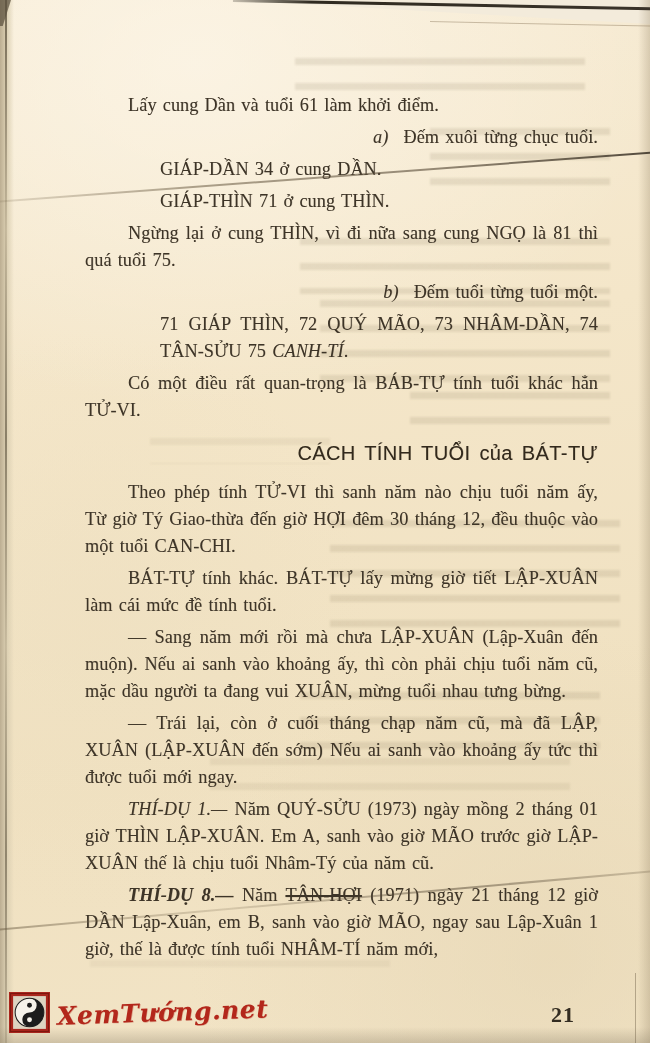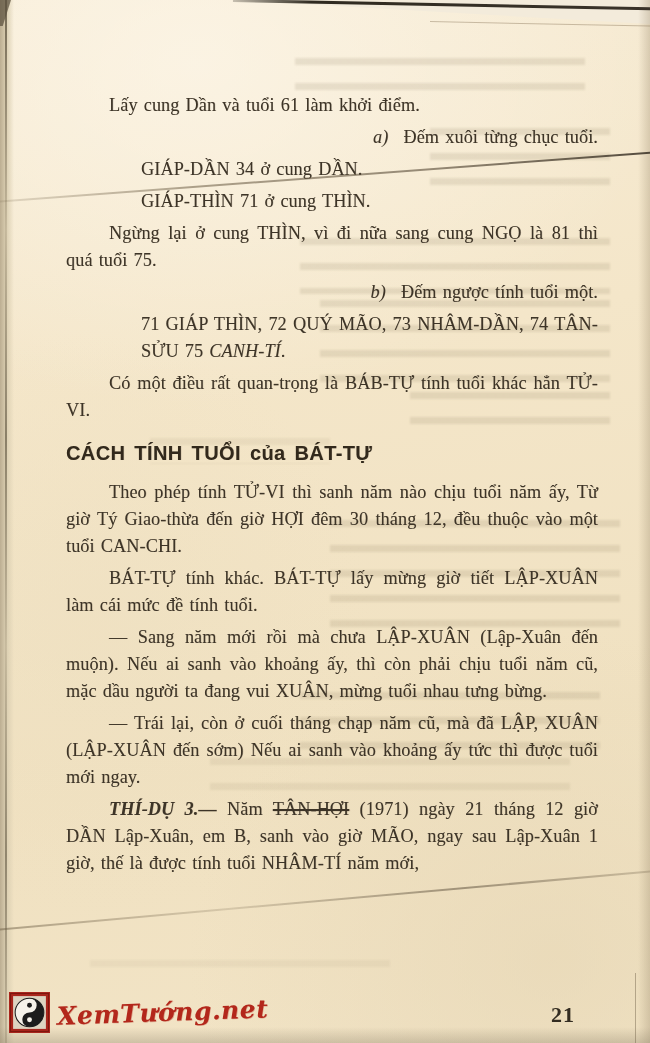--- a/index.html
+++ b/index.html
@@ -52,30 +52,30 @@
   .g3{left:300px;top:238px;width:310px;height:56px;}
   .g4{left:320px;top:300px;width:290px;height:86px;}
   .g5{left:410px;top:392px;width:200px;height:40px;}
   .g6{left:150px;top:438px;width:180px;height:26px;opacity:.6;}
   .g7{left:330px;top:520px;width:290px;height:118px;}
   .g8{left:300px;top:692px;width:300px;height:58px;}
   .g9{left:210px;top:758px;width:360px;height:40px;opacity:.7;}
   .g10{left:90px;top:960px;width:300px;height:24px;opacity:.5;}
 
   
-  .content{position:absolute;inset:0;z-index:2;padding:92px 52px 0 66px;}
+  .content{position:absolute;inset:0;z-index:2;padding:92px 52px 0 85px;}
   .para{margin:0 0 5px 0;font-size:18.2px;line-height:27px;text-align:justify;
     letter-spacing:.1px;word-spacing:1.5px;
     text-shadow:.4px .4px 0 rgba(61,52,39,.28);}
   .para.indent{text-indent:43px;}
   .para.list-item{margin-left:50px;text-align:right;}
   .para.sub-line{margin-left:75px;}
   .para.example{margin-top:4px;}
-  .para.heading{font-family:"Liberation Sans","DejaVu Sans",sans-serif;font-weight:bold;
-    font-size:20px;letter-spacing:.4px;color:#32291c;text-align:left;text-indent:0;
+  .para.heading{font-family:"Liberation Sans","DejaVu Sans",sans-serif;font-weight:normal;
+    font-size:20px;letter-spacing:.4px;color:#32291c;text-align:right;text-indent:0;
     margin:16px 0 12px 0;word-spacing:3px;}
   .italic{font-style:italic;}
   .italic-bold{font-style:italic;font-weight:bold;}
   .marker{font-style:italic;padding-right:15px;}
   .strike{text-decoration:line-through;text-decoration-thickness:1.5px;}
 
   
   .watermark{position:absolute;left:9px;top:992px;z-index:8;display:flex;align-items:flex-start;gap:7px;}
   .yy{width:41px;height:41px;display:block;}
   .wm-text{font-family:"DejaVu Serif",serif;font-style:italic;font-weight:bold;
@@ -113,29 +113,30 @@
   <div class="ghost g9"></div>
   <div class="ghost g10"></div>
 
   <main class="content">
     <div id="blocks">
         <p class="para indent"><span>Lấy cung Dần và tuổi 61 làm khởi điểm.</span></p>
         <p class="para list-item"><span class="marker">a)</span><span>Đếm xuôi từng chục tuổi.</span></p>
         <p class="para sub-line"><span>GIÁP-DẦN 34 ở cung DẦN.</span></p>
         <p class="para sub-line"><span>GIÁP-THÌN 71 ở cung THÌN.</span></p>
         <p class="para indent"><span>Ngừng lại ở cung THÌN, vì đi nữa sang cung NGỌ là 81 thì quá tuổi 75.</span></p>
-        <p class="para list-item"><span class="marker">b)</span><span>Đếm ngược tính tuổi một.</span></p>
+        <p class="para list-item"><span class="marker">b)</span><span>Đếm tuổi từng tuổi một.</span></p>
         <p class="para sub-line"><span>71 GIÁP THÌN, 72 QUÝ MÃO, 73 NHÂM-DẦN, 74 TÂN-SỬU 75 </span><span class="italic">CANH-TÍ</span><span>.</span></p>
         <p class="para indent"><span>Có một điều rất quan-trọng là BÁB-TỰ tính tuổi khác hẳn TỬ-VI.</span></p>
         <p class="para heading"><span>CÁCH TÍNH TUỔI của BÁT-TỰ</span></p>
         <p class="para indent"><span>Theo phép tính TỬ-VI thì sanh năm nào chịu tuổi năm ấy, Từ giờ Tý Giao-thừa đến giờ HỢI đêm 30 tháng 12, đều thuộc vào một tuổi CAN-CHI.</span></p>
         <p class="para indent"><span>BÁT-TỰ tính khác. BÁT-TỰ lấy mừng giờ tiết LẬP-XUÂN làm cái mức đề tính tuổi.</span></p>
         <p class="para indent"><span>— Sang năm mới rồi mà chưa LẬP-XUÂN (Lập-Xuân đến muộn). Nếu ai sanh vào khoảng ấy, thì còn phải chịu tuổi năm cũ, mặc dầu người ta đang vui XUÂN, mừng tuổi nhau tưng bừng.</span></p>
         <p class="para indent"><span>— Trái lại, còn ở cuối tháng chạp năm cũ, mà đã LẬP, XUÂN (LẬP-XUÂN đến sớm) Nếu ai sanh vào khoảng ấy tức thì được tuổi mới ngay.</span></p>
-        <p class="para indent example"><span class="italic-bold">THÍ-DỤ 3.—</span><span> Năm </span><span class="strike">TÂN-HỢI</span><span> (1971) ngày 21 tháng 12 giờ DẦN Lập-Xuân, em B, sanh vào giờ MÃO, ngay sau Lập-Xuân 1 giờ, thế là được tính tuổi NHÂM-TÍ năm mới,</span></p>
+        <p class="para indent example"><span class="italic">THÍ-DỤ 1.—</span><span> Năm QUÝ-SỬU (1973) ngày mồng 2 tháng 01 giờ THÌN LẬP-XUÂN. Em A, sanh vào giờ MÃO trước giờ LẬP-XUÂN thế là chịu tuổi Nhâm-Tý của năm cũ.</span></p>
+        <p class="para indent example"><span class="italic-bold">THÍ-DỤ 8.—</span><span> Năm </span><span class="strike">TÂN-HỢI</span><span> (1971) ngày 21 tháng 12 giờ DẦN Lập-Xuân, em B, sanh vào giờ MÃO, ngay sau Lập-Xuân 1 giờ, thế là được tính tuổi NHÂM-TÍ năm mới,</span></p>
       </div>
   </main>
 
   <div class="watermark">
     <span class="yy">
       <svg viewBox="0 0 40 40" width="41" height="41" aria-hidden="true">
         <rect x="0" y="0" width="40" height="40" fill="#a8251c"></rect>
         <rect x="1.5" y="1.5" width="37" height="37" fill="none" stroke="#7e170f" stroke-width="1"></rect>
         <rect x="4" y="4" width="32" height="32" fill="#ddd4c1"></rect>
         <circle cx="20" cy="20" r="14" fill="#f5f2ea"></circle>

